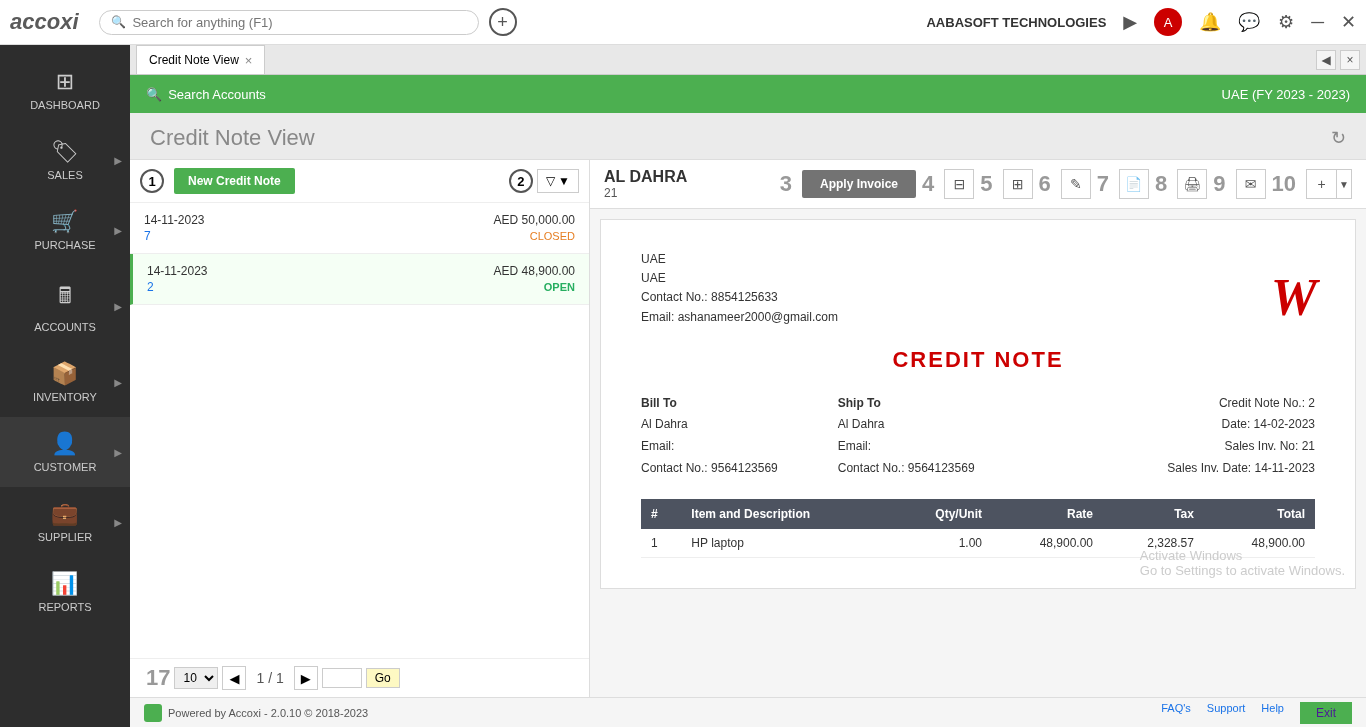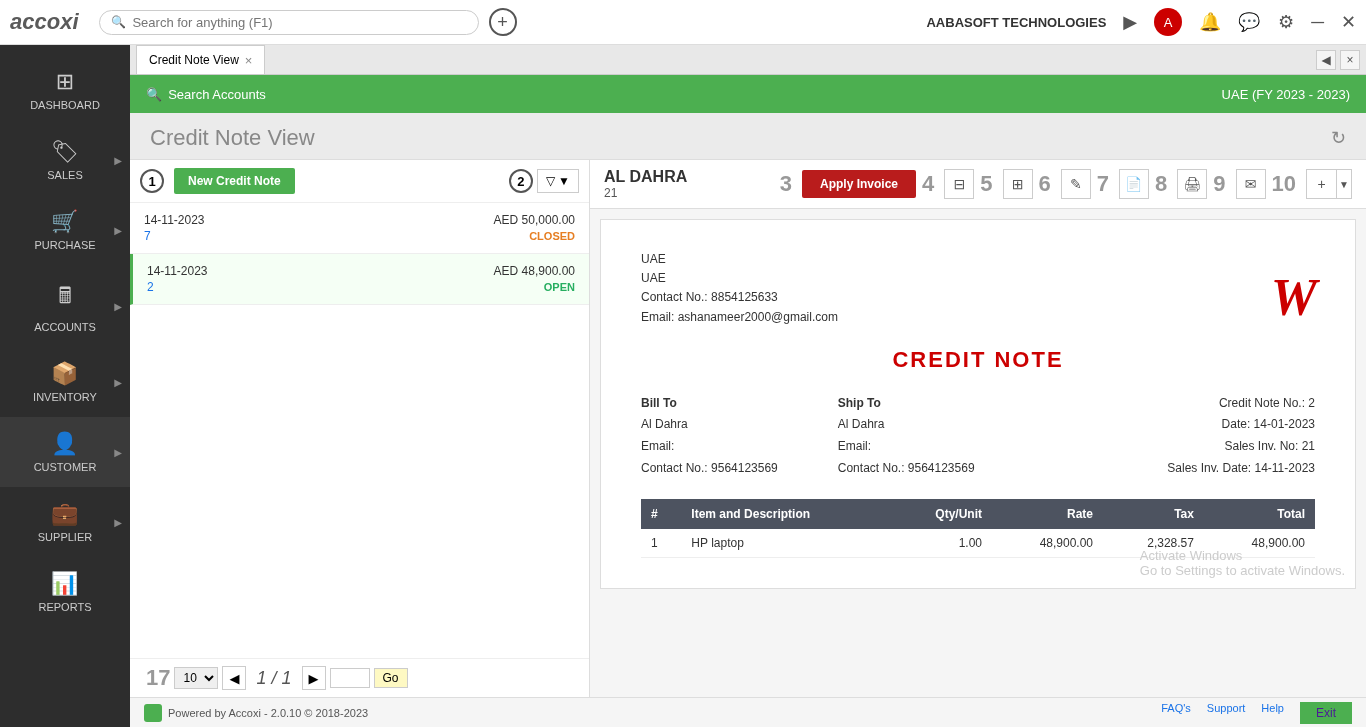--- a/index.html
+++ b/index.html
@@ -59,40 +59,40 @@
     .filter-btn { display: flex; align-items: center; gap: 3px; border: 1px solid #ccc; padding: 4px 8px; cursor: pointer; background: #fff; font-size: 12px; }
 
     
     .credit-list { flex: 1; overflow-y: auto; }
     .credit-item { padding: 10px 14px; border-bottom: 1px solid #eee; cursor: pointer; display: flex; flex-direction: column; gap: 2px; }
     .credit-item.selected { border-left: 3px solid #4caf50; background: #f5fff5; }
     .credit-item-row { display: flex; justify-content: space-between; align-items: center; }
     .credit-date { color: #333; font-size: 12px; }
     .credit-amount { font-size: 12px; color: #333; }
     .credit-num { color: #1a73e8; font-size: 12px; cursor: pointer; }
-    .status-closed { color: #e67e22; font-size: 11px; font-weight: bold; }
+    .status-closed { color: #e67e22; font-size: 11px; font-weight: normal; }
     .status-open { color: #27ae60; font-size: 11px; font-weight: bold; }
 
     
     .pagination { display: flex; align-items: center; padding: 6px 10px; border-top: 1px solid #eee; gap: 4px; }
     .page-size-select { border: 1px solid #ccc; padding: 2px 4px; font-size: 12px; }
     .page-btn { width: 24px; height: 24px; border: 1px solid #ccc; background: #fff; display: flex; align-items: center; justify-content: center; cursor: pointer; font-size: 13px; }
-    .page-info { font-size: 18px; color: #555; padding: 0 6px; font-style: italic; }
+    .page-info { font-size: 14px; color: #555; padding: 0 6px; }
     .page-input { width: 40px; border: 1px solid #ccc; padding: 2px 4px; font-size: 12px; text-align: center; }
     .go-btn { border: 1px solid #ccc; padding: 2px 8px; background: #fef9c3; cursor: pointer; font-size: 12px; }
     .step-num-large { font-size: 22px; font-weight: bold; color: #999; margin-left: 6px; }
 
     
     .right-panel { flex: 1; display: flex; flex-direction: column; background: #f5f5f5; }
     .right-panel-header { background: #fff; border-bottom: 1px solid #ddd; padding: 8px 14px; display: flex; align-items: center; justify-content: space-between; }
     .account-info { display: flex; flex-direction: column; }
     .account-name { font-size: 16px; font-weight: bold; color: #333; }
     .account-num { font-size: 12px; color: #555; }
     .action-buttons { display: flex; align-items: center; gap: 6px; }
-    .apply-invoice-btn { background: #b91c1c; color: #fff; border: none; padding: 7px 18px; cursor: pointer; font-size: 12px; font-weight: bold; border-radius: 2px; }
+    .apply-invoice-btn { background: #737373; color: #fff; border: none; padding: 7px 18px; cursor: pointer; font-size: 12px; font-weight: bold; border-radius: 2px; }
     .icon-btn { width: 30px; height: 30px; border: 1px solid #ccc; background: #fff; display: flex; align-items: center; justify-content: center; cursor: pointer; font-size: 14px; color: #555; }
     .icon-btn-split { display: flex; }
     .icon-btn-main { width: 30px; height: 30px; border: 1px solid #ccc; background: #fff; display: flex; align-items: center; justify-content: center; cursor: pointer; font-size: 14px; color: #555; border-right: none; }
     .icon-btn-arrow { width: 16px; height: 30px; border: 1px solid #ccc; background: #fff; display: flex; align-items: center; justify-content: center; cursor: pointer; font-size: 10px; color: #555; }
     .step-num-header { font-size: 22px; font-weight: bold; color: #999; margin-right: 4px; }
 
     
     .doc-view { flex: 1; overflow-y: auto; padding: 10px; }
     .doc-paper { background: #fff; margin: 0 auto; padding: 30px 40px; max-width: 860px; border: 1px solid #ddd; position: relative; }
 
@@ -330,21 +330,21 @@
                 </div>
                 <div class="bill-section">
                   <div><strong>Ship To</strong></div>
                   <div>Al Dahra</div>
                   <div>Email:</div>
                   <div>Contact No.: 9564123569</div>
                 </div>
               </div>
               <div class="doc-meta">
                 <div>Credit Note No.: 2</div>
-                <div>Date: 14-01-2023</div>
+                <div>Date: 14-02-2023</div>
                 <div>Sales Inv. No: 21</div>
                 <div>Sales Inv. Date: 14-11-2023</div>
               </div>
             </div>
 
             <table class="doc-table">
               <thead>
                 <tr>
                   <th>#</th>
                   <th>Item and Description</th>

